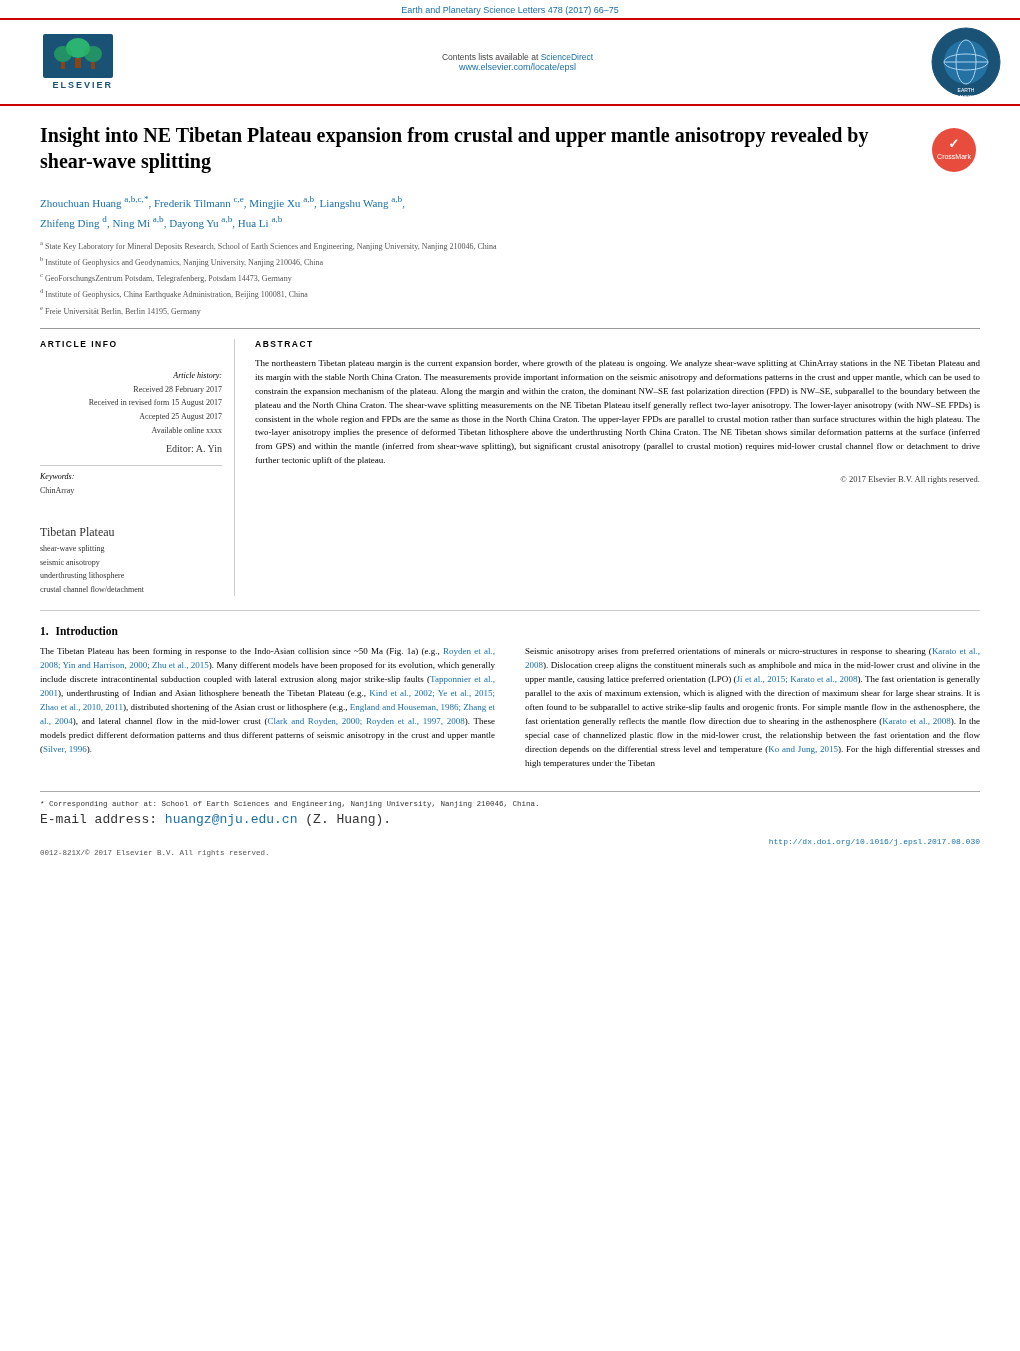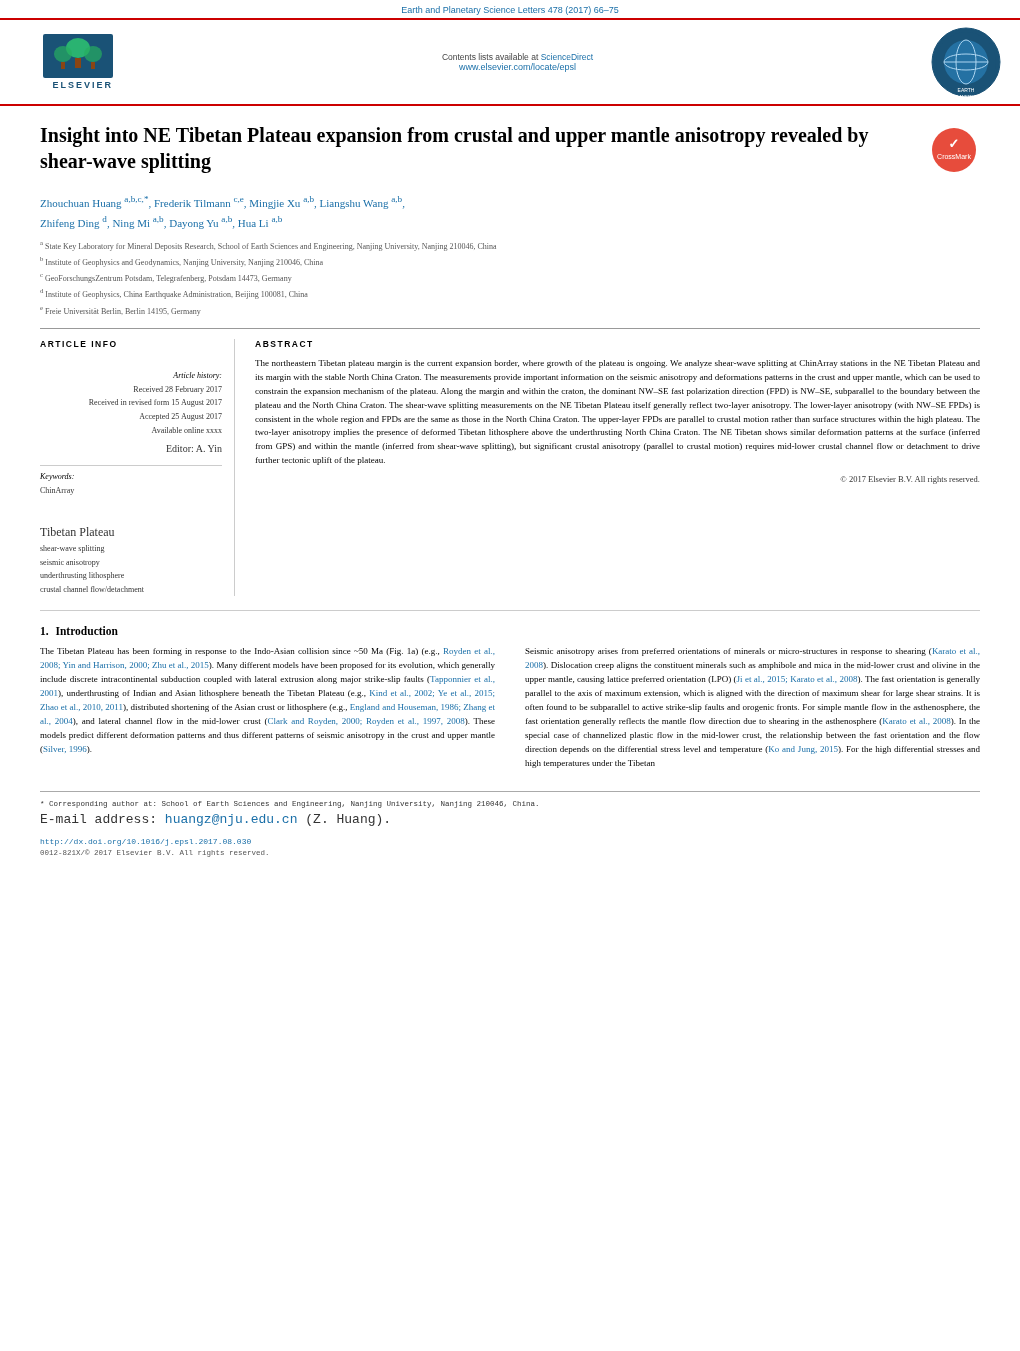--- a/index.html
+++ b/index.html
@@ -149,20 +149,20 @@
 
   <div style="margin-top:20px; border-top:1px solid #aaa; padding-top:6px;font-family:Liberation Mono, monospace;">
     <div style="font-size:7.5px; color:#333; line-height:1.6;">
       <span>* Corresponding author at: School of Earth Sciences and Engineering, Nanjing University, Nanjing 210046, China.</span>
     </div>
     <div style="font-size:13px; color:#333; line-height:1.6;">
       <span>E-mail address:</span>
       <span style="color:#1a6fa8; cursor:pointer;">huangz@nju.edu.cn</span>
       <span>(Z. Huang).</span>
     </div>
-    <div style="margin-top:5px;">
+    <div style="margin-top:5px;text-align:right;">
       <span style="font-size:8px; color:#1a6fa8; cursor:pointer;">http://dx.doi.org/10.1016/j.epsl.2017.08.030</span>
     </div>
     <div>
       <span style="font-size:7.5px; color:#555;">0012-821X/© 2017 Elsevier B.V. All rights reserved.</span>
     </div>
   </div>
 </div>
 
 </body></html>

